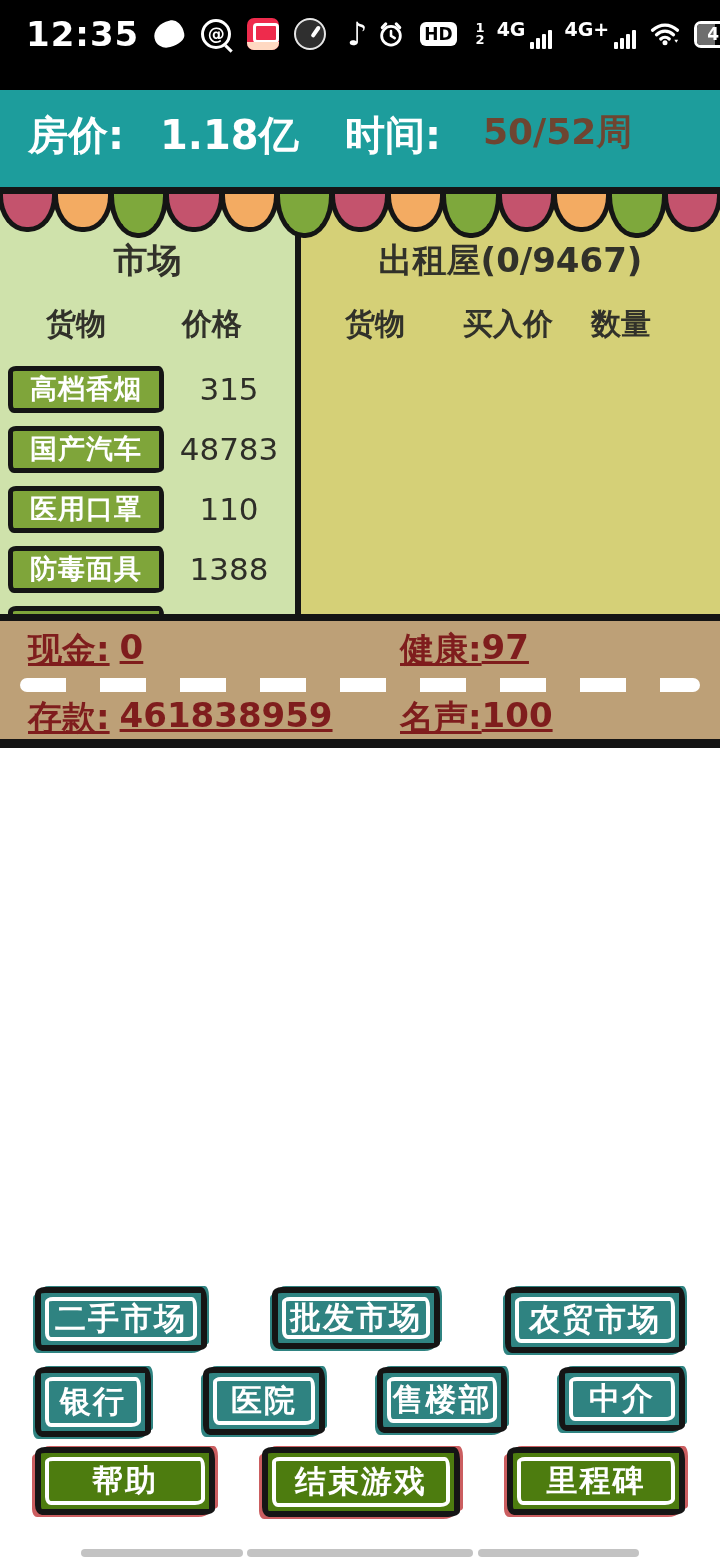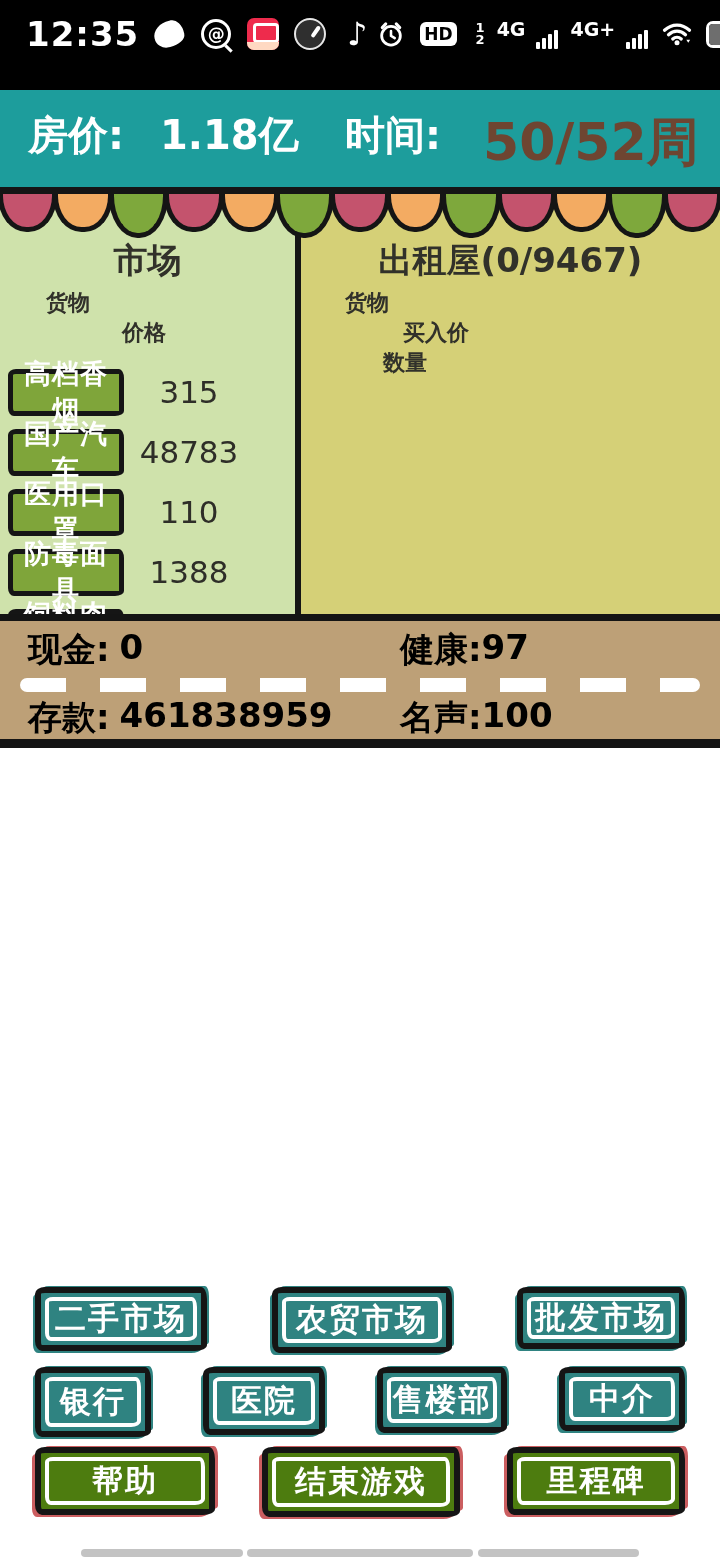--- a/index.html
+++ b/index.html
@@ -25,77 +25,77 @@
   .at-circle::after { content:""; position:absolute; right:-5px; bottom:-4px; width:9px; height:3px; background:#fff; transform:rotate(45deg); }
   .ks { width:32px; height:32px; background:#ee2b4c; border-radius:7px; position:relative; overflow:hidden; }
   .ks::before { content:""; position:absolute; left:6px; top:5px; width:20px; height:14px; border:3px solid #fff; border-radius:4px; }
   .ks::after { content:""; position:absolute; left:0; bottom:0; width:32px; height:8px; background:#ffd9c2; }
   .speedo { width:32px; height:32px; background:#2f2f2f; border:2px solid #e6e6e6; border-radius:50%; position:relative; }
   .speedo::after { content:""; position:absolute; left:14px; top:4px; width:4px; height:13px; background:#fff; border-radius:2px; transform:rotate(35deg); transform-origin:bottom center; }
   .note { color:#fff; font-size:32px; line-height:1; }
   .hd-wrap { display:flex; align-items:center; gap:19px; }
   .hd-badge { background:#fff; color:#000; font-weight:bold; font-size:17px; border-radius:6px; padding:2px 4px; }
   .sim-nums { display:flex; flex-direction:column; color:#fff; font-size:13px; line-height:12px; font-weight:bold; }
-  .net { display:flex; align-items:flex-end; gap:11px; color:#fff; }
+  .net { display:flex; align-items:flex-end; gap:5px; color:#fff; }
   .net-label { font-size:19px; font-weight:bold; line-height:1; margin-bottom:10px; }
   .bars { display:flex; align-items:flex-end; gap:2px; height:22px; }
   .bars i { display:block; width:4px; background:#fff; border-radius:1px; }
   .b1{height:7px}.b2{height:11px}.b3{height:15px}.b4{height:19px}
   .battery { width:50px; height:27px; border:3px solid #fff; border-radius:7px; position:relative;
     display:flex; align-items:center; justify-content:center; color:#fff; font-size:17px; font-weight:bold; overflow:hidden; }
   .battery::before { content:""; position:absolute; left:0; top:0; bottom:0; width:40%; background:#6e6e6e; }
   .battery span { position:relative; }
 
   
   .gameheader {
     position:absolute; left:0; top:90px; width:720px; height:104px;
     background:#1d9d9c; border-bottom:7px solid #151515;
   }
   .gh-row { position:absolute; left:0; top:18px; width:720px; display:flex; align-items:baseline; }
   .gh-label { color:#fff; font-size:40px; font-weight:bold; }
   .gh-val { color:#fff; font-size:40px; font-weight:bold; }
   .gh-price-label { position:absolute; left:28px; }
   .gh-price-val { position:absolute; left:160px; }
   .gh-time-label { position:absolute; left:345px; }
-  .gh-time-val { position:absolute; left:483px; color:#6e4531; font-size:52px; }
+  .gh-time-val { position:absolute; left:483px; color:#6e4531; font-size:36px; }
 
   
   .flags { position:absolute; left:0; top:194px; width:720px; display:flex; z-index:5; }
   .flag { flex:1; height:38px; border:5px solid #151515; border-top:none;
     border-radius:0 0 48% 48% / 0 0 95% 95%; margin:0 -2px; }
   .f-pink { background:#c4536d; }
   .f-orange { background:#f3ab62; }
   .f-green { background:#7ea83c; height:44px; }
 
   
   .panels { position:absolute; left:0; top:194px; width:720px; height:420px; display:flex; }
   .panel-left { width:301px; background:#cfe2ab; border-right:6px solid #151515; }
   .panel-right { flex:1; background:#d5d077; }
   .panel-title { text-align:center; margin-top:44px; font-size:34px; font-weight:bold; color:#31312a; }
-  .cols { display:flex; margin-top:4px; font-size:22px; font-weight:bold; color:#31312a;flex-direction:column; }
+  .cols { display:flex; margin-top:20px; font-size:30px; font-weight:bold; color:#31312a; }
   .pl-cols { padding:0 0 0 46px; }
   .pl-cols .c2 { margin-left:76px; }
   .pr-cols { padding-left:44px; }
   .pr-cols .c2 { margin-left:58px; }
   .pr-cols .c3 { margin-left:38px; }
   .mkt-rows { margin-top:14px; }
   .mkt-row { display:flex; align-items:center; height:60px; }
   .item-btn {
-    margin-left:8px; width:116px; height:47px; background:#7fa53a;
+    margin-left:8px; width:156px; height:47px; background:#7fa53a;
     border:5px solid #151515; border-radius:8px 5px 9px 6px / 6px 9px 5px 8px;
     color:#fff; font-size:27px; font-weight:bold;
     display:flex; align-items:center; justify-content:center; letter-spacing:1px;text-align:center;
   }
   .item-price { width:130px; text-align:center; font-size:31px; color:#2e2e28; }
 
   
   .road {
     position:absolute; left:0; top:614px; width:720px; height:134px;
     background:#bda077; border-top:7px solid #141414; border-bottom:9px solid #141414;
-    padding:6px 28px 0 28px; color:#000000;
+    padding:6px 28px 0 28px; color:#7f1d1d;text-decoration:underline;
   }
   .road-row { display:flex; align-items:baseline; font-size:34px; font-weight:bold; height:46px; }
   .road-left { display:flex; gap:10px; flex:1; }
   .road-right { display:flex; width:292px; }
   .dashline { height:14px; margin:5px -8px 3px -8px;
     background:repeating-linear-gradient(90deg,#fff 0 46px,transparent 46px 80px);
     border-radius:7px;
   }
 
   
@@ -284,25 +284,25 @@
       <span>名声:</span>
       <span>100</span>
     </span>
   </div>
 </div>
 
 <div class="btn-row row1">
   <div class="game-btn teal-btn w172">
       <span>二手市场</span>
     </div>
+  <div class="game-btn teal-btn w168">
+      <span>批发市场</span>
+    </div>
   <div class="game-btn teal-btn w178">
       <span>农贸市场</span>
-    </div>
-  <div class="game-btn teal-btn w168">
-      <span>批发市场</span>
     </div>
 </div>
 <div class="btn-row row2">
   <div class="game-btn teal-btn w115">
       <span>银行</span>
     </div>
   <div class="game-btn teal-btn w122">
       <span>医院</span>
     </div>
   <div class="game-btn teal-btn w129">

